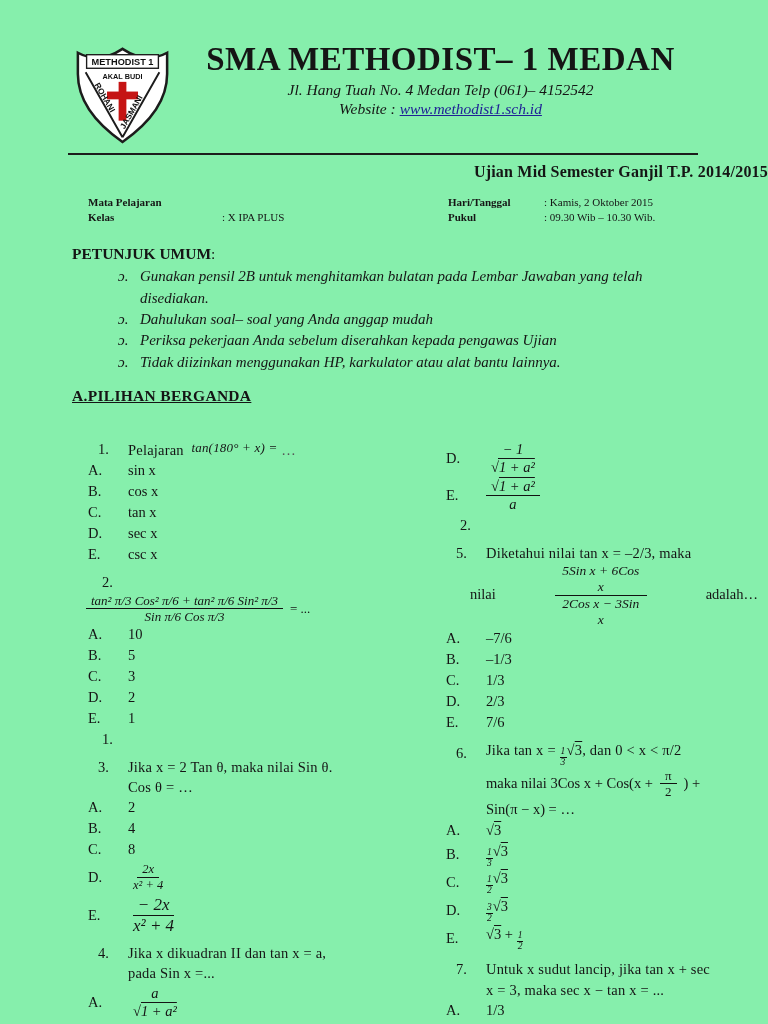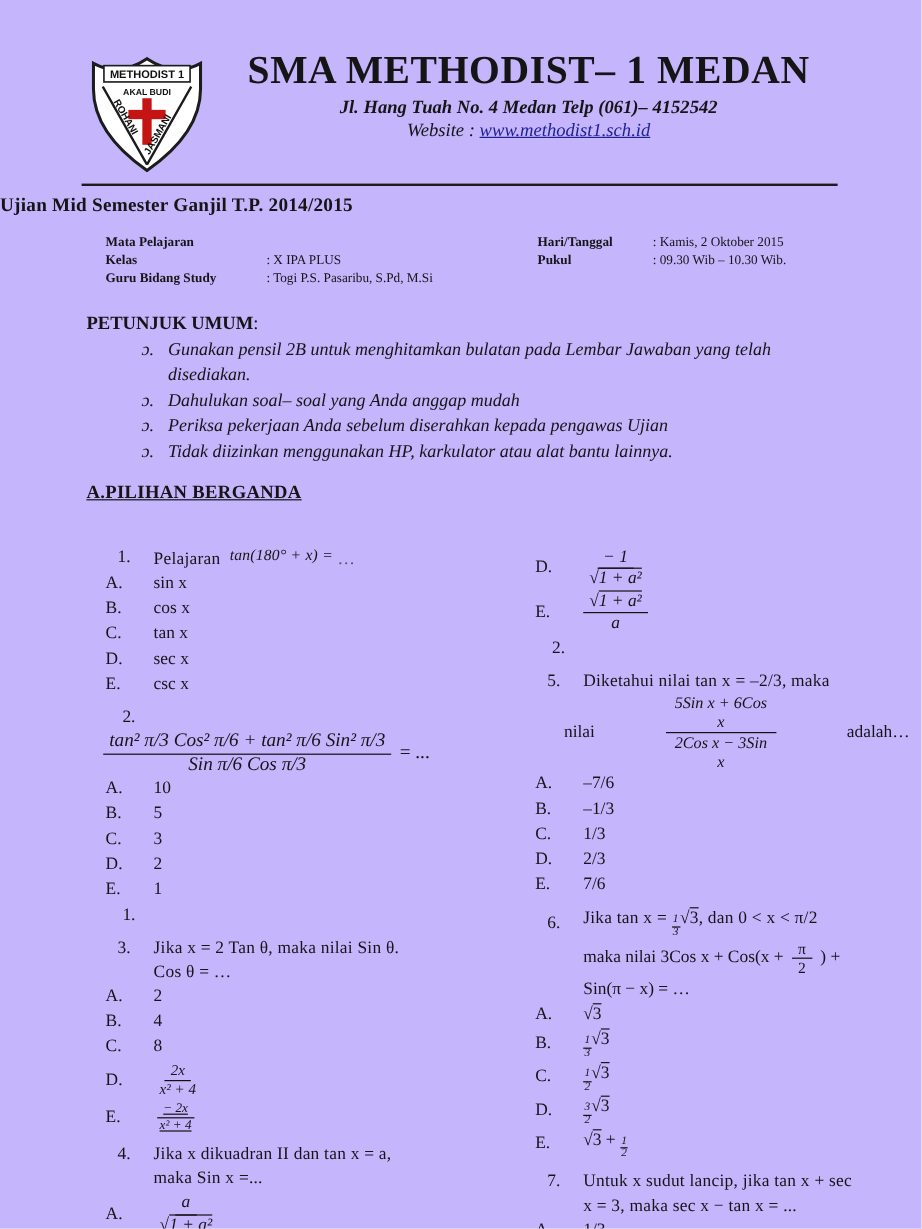--- a/index.html
+++ b/index.html
@@ -1,27 +1,27 @@
 <!DOCTYPE html>
 <html><head>
 <meta charset="utf-8">
 <style>
   html,body{margin:0;padding:0;background:#fff;}
-  .page{position:relative;width:768px;height:1024px;background:#c4b5fd;overflow:hidden;
+  .page{position:relative;width:768px;height:1024px;background:#86efac;overflow:hidden;
         font-family:"Liberation Serif",serif;color:#151515;}
   
   .header{display:flex;align-items:flex-start;padding:42px 58px 0 74px;}
   .logo{width:97px;height:103px;flex:none;}
   .header-text{flex:1;text-align:center;margin-top:0;}
   .school-name{font-size:33px;font-weight:bold;letter-spacing:.5px;line-height:1.05;}
-  .addr{font-style:italic;font-size:15.5px;margin-top:4px;font-weight:bold;}
+  .addr{font-style:italic;font-size:15.5px;margin-top:4px;}
   .linkline{font-style:italic;font-size:15.5px;margin-top:1px;}
   .link{text-decoration:underline;cursor:pointer;}
   .rule{border:0;border-top:2.5px solid #1c1c1c;margin:8px 70px 0 68px;}
-  .exam-title{text-align:left;font-weight:bold;font-size:16px;margin-top:8px;letter-spacing:.2px;font-family:Liberation Serif, serif;}
+  .exam-title{text-align:right;font-weight:bold;font-size:16px;margin-top:8px;letter-spacing:.2px;font-family:Liberation Serif, serif;}
   
   .info{display:flex;padding:14px 40px 0 72px;font-size:11px;margin-left:16px;}
   .info-col-l{width:360px;}
   .info-col-r{flex:1;}
   .irow{display:flex;line-height:1.38;}
   .ilab{font-weight:bold;flex:none;}
   .info-col-l .ilab{width:134px;}
   .info-col-r .ilab{width:96px;}
   
   .pet{padding:20px 70px 0 72px;}
@@ -92,24 +92,20 @@
 
   <div class="info">
     <div class="info-col-l">
       <div class="irow">
         <span class="ilab">Mata Pelajaran</span>
       </div>
       <div class="irow">
         <span class="ilab">Kelas</span>
         <span>: X IPA PLUS</span>
       </div>
-      <div class="irow">
-        <span class="ilab">Guru Bidang Study</span>
-        <span>: Togi P.S.  Pasaribu, S.Pd, M.Si</span>
-      </div>
     </div>
     <div class="info-col-r">
       <div class="irow">
         <span class="ilab">Hari/Tanggal</span>
         <span>: Kamis, 2 Oktober 2015</span>
       </div>
       <div class="irow">
         <span class="ilab">Pukul</span>
         <span>: 09.30 Wib – 10.30 Wib.</span>
       </div>
@@ -170,21 +166,21 @@
           <span>sec x</span>
         </div>
         <div class="opt">
           <span class="olab">E.</span>
           <span>csc x</span>
         </div>
       </div>
 
       <div class="q">
         <div class="stray">2.</div>
-        <div class="mrow" style="padding-left:14px;font-size:16px;align-items:center;">
+        <div class="mrow" style="padding-left:14px;font-size:13px;align-items:center;">
           <span class="frac">
             <span class="fn">tan²  π/3  Cos²  π/6  +  tan²  π/6  Sin²  π/3</span>
             <span class="fd">Sin π/6   Cos π/3</span>
           </span>
           <span class="gap"></span>
           <span>= ...</span>
         </div>
         <div class="opt">
           <span class="olab">A.</span>
           <span>10</span>
@@ -230,33 +226,33 @@
         </div>
         <div class="opt optm">
           <span class="olab">D.</span>
           <span class="frac" style="font-size:12.5px;">
             <span class="fn">2x</span>
             <span class="fd">x² + 4</span>
           </span>
         </div>
         <div class="opt optm">
           <span class="olab">E.</span>
-          <span class="frac" style="font-size:11px;text-decoration:underline;">
+          <span class="frac" style="font-size:17px;">
             <span class="fn">− 2x</span>
             <span class="fd">x² + 4</span>
           </span>
         </div>
       </div>
 
       <div class="q">
         <div class="qtitle">
           <span class="qnum">4.</span>
           <span class="qtext">
             <span>Jika  x  dikuadran  II  dan  tan  x  =  a,</span><br>
-            <span>maka Sin x =...</span>
+            <span>pada Sin x =...</span>
           </span>
         </div>
         <div class="opt optm">
           <span class="olab">A.</span>
           <span class="frac">
             <span class="fn">a</span>
             <span class="fd sq"><span>√</span><span class="ovl">1 + a²</span></span>
           </span>
         </div>
 

